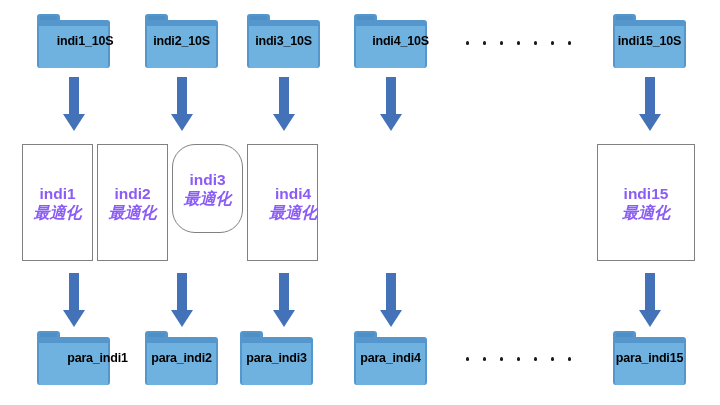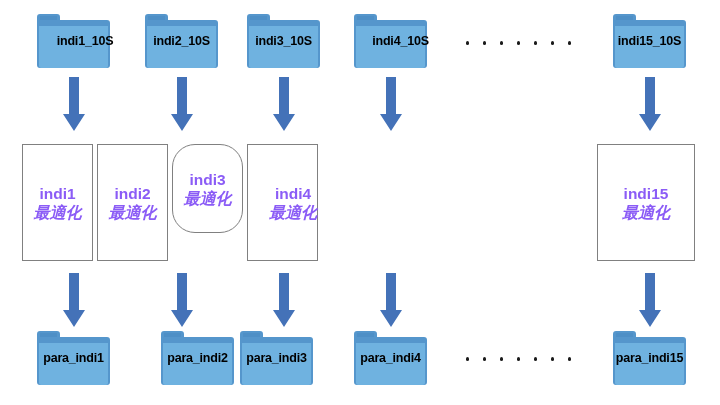--- a/index.html
+++ b/index.html
@@ -122,21 +122,21 @@
       <span class="l2">最適化</span>
     </div>
   </div>
 
   <div class="arrow" style="left:62px; top:273px; height:55px;">
     <svg viewBox="0 0 24 55" preserveAspectRatio="none">
       <polygon points="7,0 17,0 17,37 23,37 12,54 1,37 7,37" fill="#4472B8"></polygon>
     </svg>
   </div>
 
-  <div class="folder" style="left:37px; top:329px;">
+  <div class="folder" style="left:37px; top:329px;padding-left:48px;">
     <svg class="f-svg" viewBox="0 0 73 58">
       <path d="M0 5 Q0 2 3 2 L20 2 Q23 2 23 5 L23 8 L70 8 Q73 8 73 11 L73 53 Q73 56 70 56 L3 56 Q0 56 0 53 Z" fill="#5596CC"></path>
       <path d="M3 4 L20 4 L20 8 L3 8 Z" fill="#4E8FC6"></path>
       <path d="M2 14 L71 14 L71 54 Q71 56 69 56 L4 56 Q2 56 2 54 Z" fill="#6FB2E0"></path>
     </svg>
     <div class="folder-label">para_indi1</div>
   </div>
 
   <div class="folder" style="left:145px; top:12px;">
     <svg class="f-svg" viewBox="0 0 73 58">
@@ -159,21 +159,21 @@
       <span class="l2">最適化</span>
     </div>
   </div>
 
   <div class="arrow" style="left:170px; top:273px; height:55px;">
     <svg viewBox="0 0 24 55" preserveAspectRatio="none">
       <polygon points="7,0 17,0 17,37 23,37 12,54 1,37 7,37" fill="#4472B8"></polygon>
     </svg>
   </div>
 
-  <div class="folder" style="left:161px; top:329px;">
+  <div class="folder" style="left:145px; top:329px;">
     <svg class="f-svg" viewBox="0 0 73 58">
       <path d="M0 5 Q0 2 3 2 L20 2 Q23 2 23 5 L23 8 L70 8 Q73 8 73 11 L73 53 Q73 56 70 56 L3 56 Q0 56 0 53 Z" fill="#5596CC"></path>
       <path d="M3 4 L20 4 L20 8 L3 8 Z" fill="#4E8FC6"></path>
       <path d="M2 14 L71 14 L71 54 Q71 56 69 56 L4 56 Q2 56 2 54 Z" fill="#6FB2E0"></path>
     </svg>
     <div class="folder-label">para_indi2</div>
   </div>
 
   <div class="folder" style="left:247px; top:12px;">
     <svg class="f-svg" viewBox="0 0 73 58">

